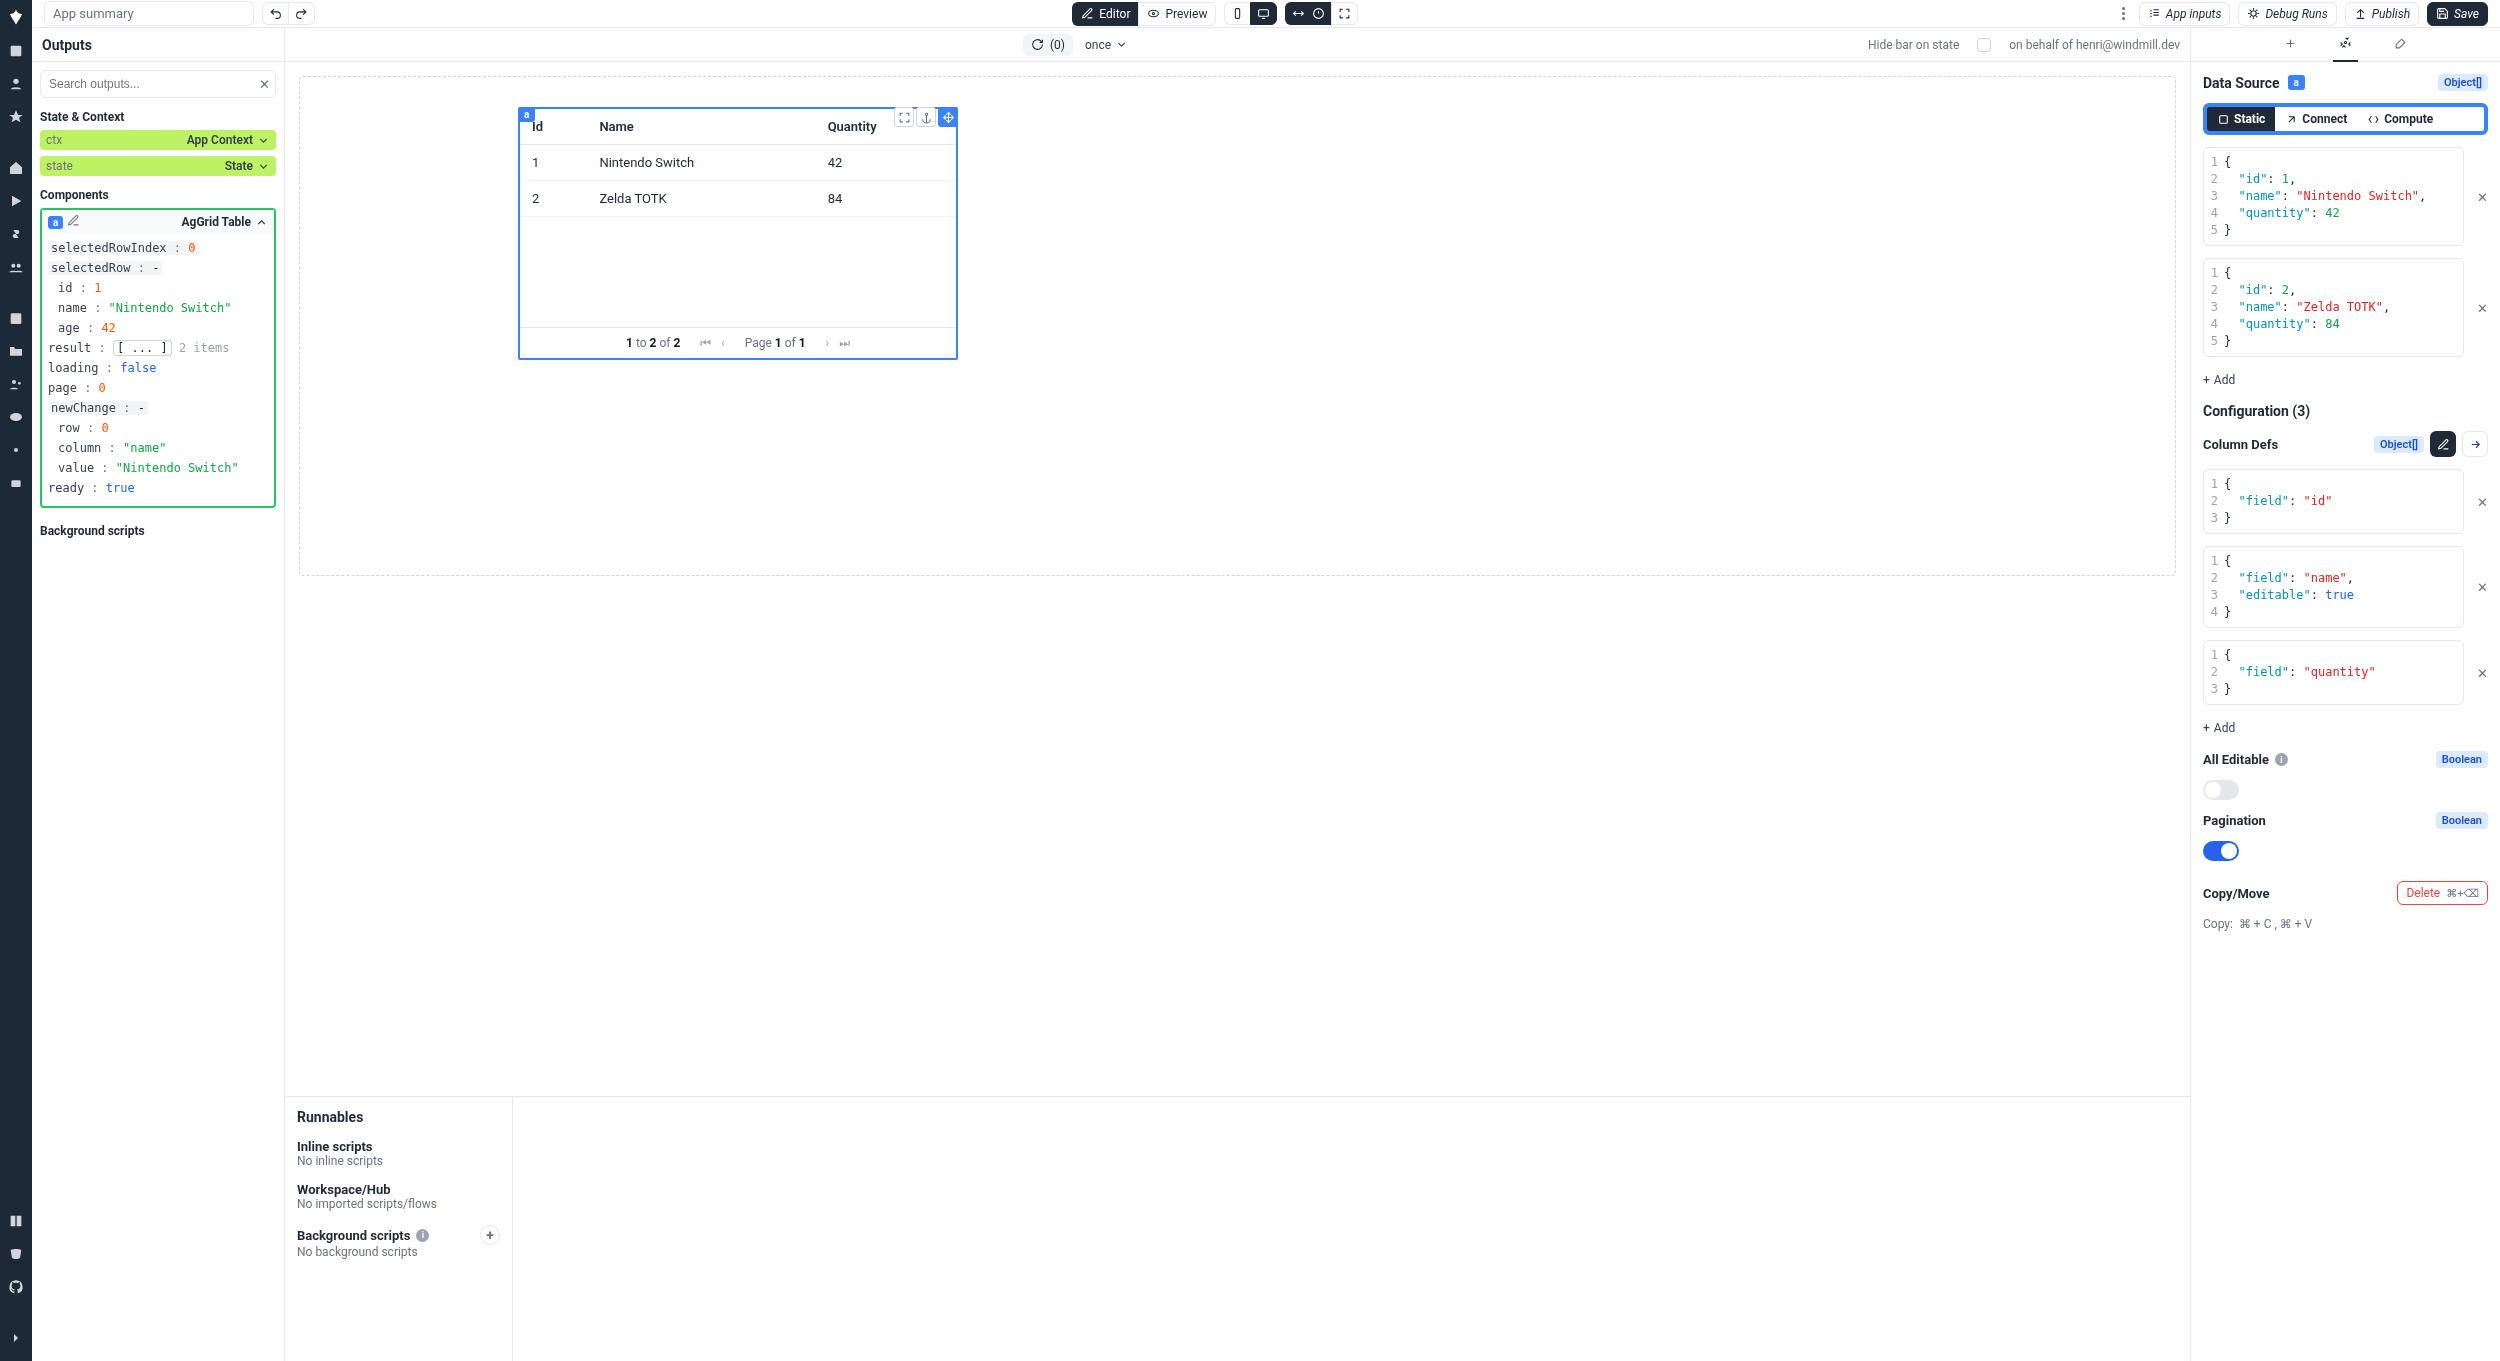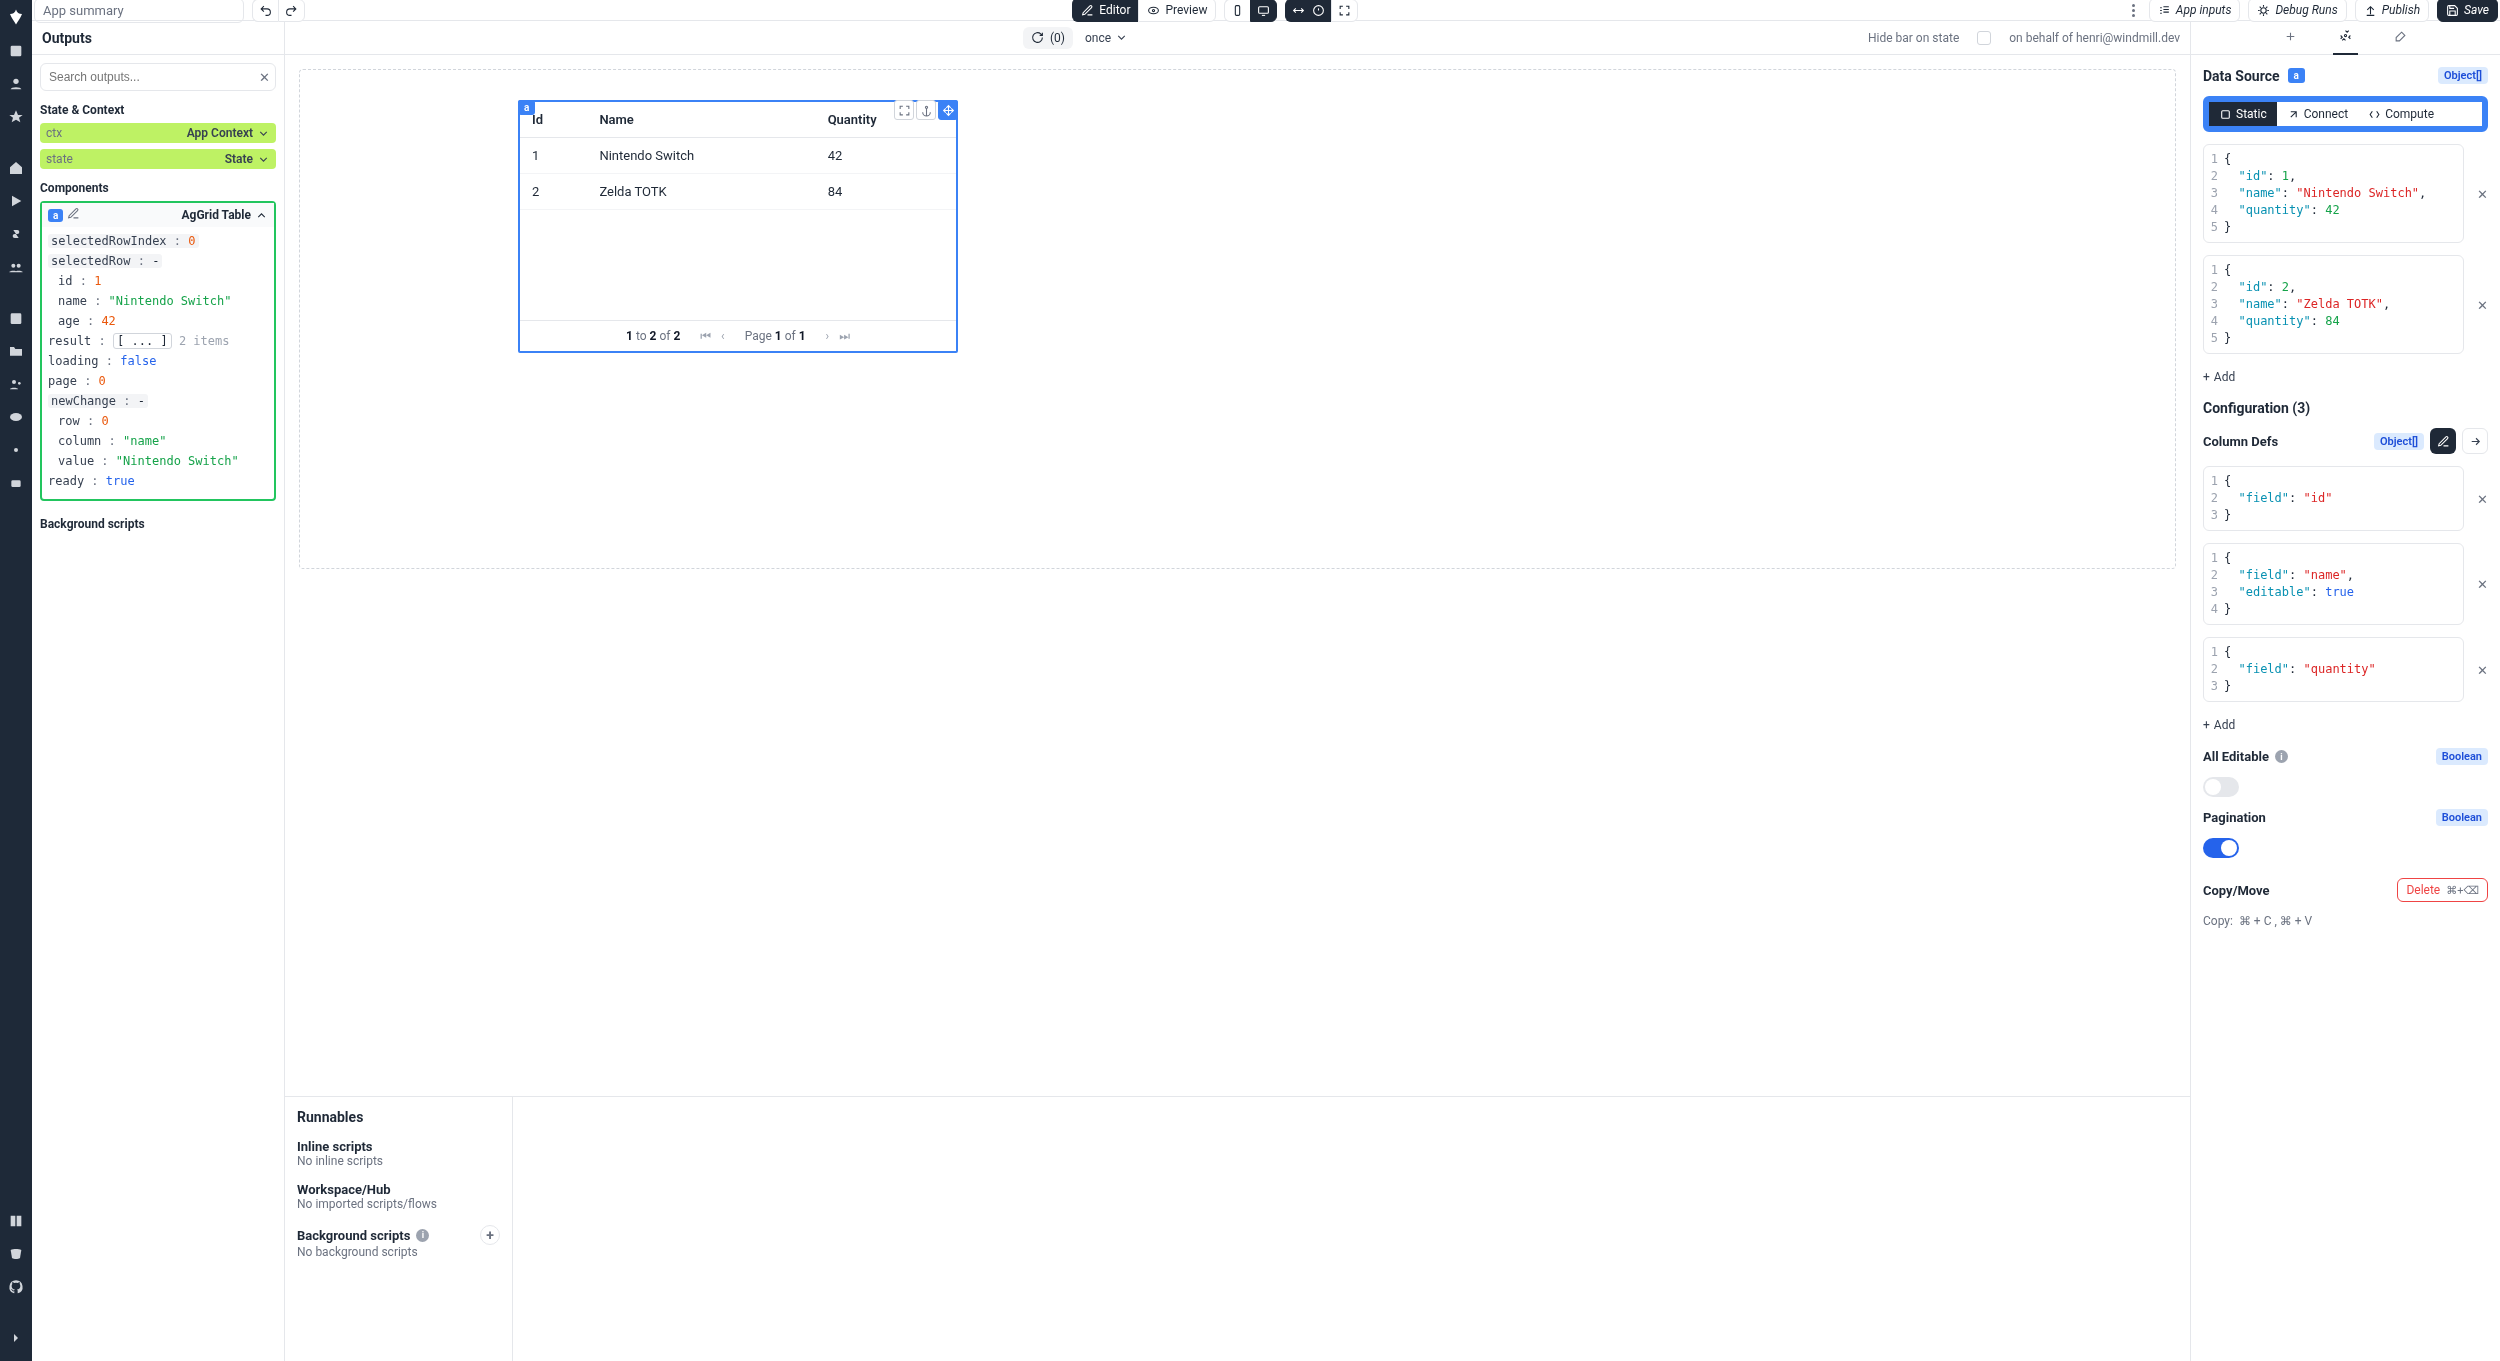--- a/index.html
+++ b/index.html
@@ -11,21 +11,21 @@
 .rail .group { display: flex; flex-direction: column; gap: 14px; align-items: center; }
 .rail .spacer { flex: 1; }
 .rail svg { width: 16px; height: 16px; fill: #d1d5db; }
 .rail .logo svg { width: 18px; height: 18px; fill: #fff; }
 .rail .collapse { margin-bottom: 4px; }
 
 
 .main { flex: 1; display: flex; flex-direction: column; }
 
 
-.toolbar { height: 21px; display: flex; align-items: center; gap: 8px; padding: 0 2px; border-bottom: 1px solid #e5e7eb; }
+.toolbar { height: 28px; display: flex; align-items: center; gap: 8px; padding: 0 12px; border-bottom: 1px solid #e5e7eb; }
 .toolbar .title { width: 210px; padding: 4px 8px; border: 1px solid #e5e7eb; border-radius: 6px; color: #6b7280; font-size: 13px; }
 .toolbar .btn { display: flex; align-items: center; gap: 5px; padding: 4px 8px; border: 1px solid #e5e7eb; border-radius: 6px; background: #fff; font-size: 12px; cursor: pointer; }
 .toolbar .btn.dark { background: #1f2937; color: #fff; border-color: #1f2937; }
 .toolbar .btn.icon { padding: 4px 6px; }
 .toolbar .btn-group { display: flex; }
 .toolbar .btn-group .btn { border-radius: 0; border-right: none; }
 .toolbar .btn-group .btn:first-child { border-radius: 6px 0 0 6px; }
 .toolbar .btn-group .btn:last-child { border-radius: 0 6px 6px 0; border-right: 1px solid #e5e7eb; }
 .toolbar .btn-group .btn.dark:last-child { border-right-color: #1f2937; }
 .toolbar .center { margin-left: auto; margin-right: auto; display: flex; gap: 8px; align-items: center; }
@@ -101,21 +101,21 @@
 .run-left .plus { margin-left: auto; width: 20px; height: 20px; border: 1px solid #e5e7eb; border-radius: 50%; display: flex; align-items: center; justify-content: center; color: #6b7280; cursor: pointer; font-size: 14px; }
 .info-circ { width: 13px; height: 13px; border-radius: 50%; background: #9ca3af; color: #fff; font-size: 9px; display: inline-flex; align-items: center; justify-content: center; font-weight:700; }
 
 
 .rightpanel { width: 310px; border-left: 1px solid #e5e7eb; overflow-y: auto; padding: 12px; display: flex; flex-direction: column; gap: 12px; }
 .rp-head { display: flex; align-items: center; gap: 8px; }
 .rp-head h4 { font-size: 14px; font-weight: 700; }
 .chip { font-size: 11px; padding: 2px 6px; border-radius: 4px; }
 .chip.blue { background: #dbeafe; color: #1d4ed8; font-weight: 600; }
 .chip-a { background: #3b82f6; color: #fff; font-size: 10px; padding: 2px 6px; border-radius: 3px; font-weight: 600; }
-.seg { display: flex; border: 6px solid #3b82f6; border-radius: 6px; overflow: hidden; font-size: 12px; }
+.seg { display: flex; border: 4px solid #3b82f6; border-radius: 6px; overflow: hidden; font-size: 12px; font-weight: bold; }
 .seg div { padding: 5px 10px; cursor: pointer; display: flex; align-items: center; gap: 4px; }
 .seg .active { background: #1f2937; color: #fff; }
 .code { border: 1px solid #e5e7eb; border-radius: 6px; padding: 6px 6px 6px 0; font-family: ui-monospace, monospace; font-size: 12px; line-height: 17px; position: relative; background: #fff; }
 .code .ln { display: flex; }
 .code .gut { width: 20px; text-align: right; color: #9ca3af; padding-right: 6px; user-select: none; }
 .code .tx {}
 .code .key { color: #0891b2; }
 .code .str { color: #dc2626; }
 .code .num { color: #16a34a; }
 .code .bool { color: #2563eb; }

